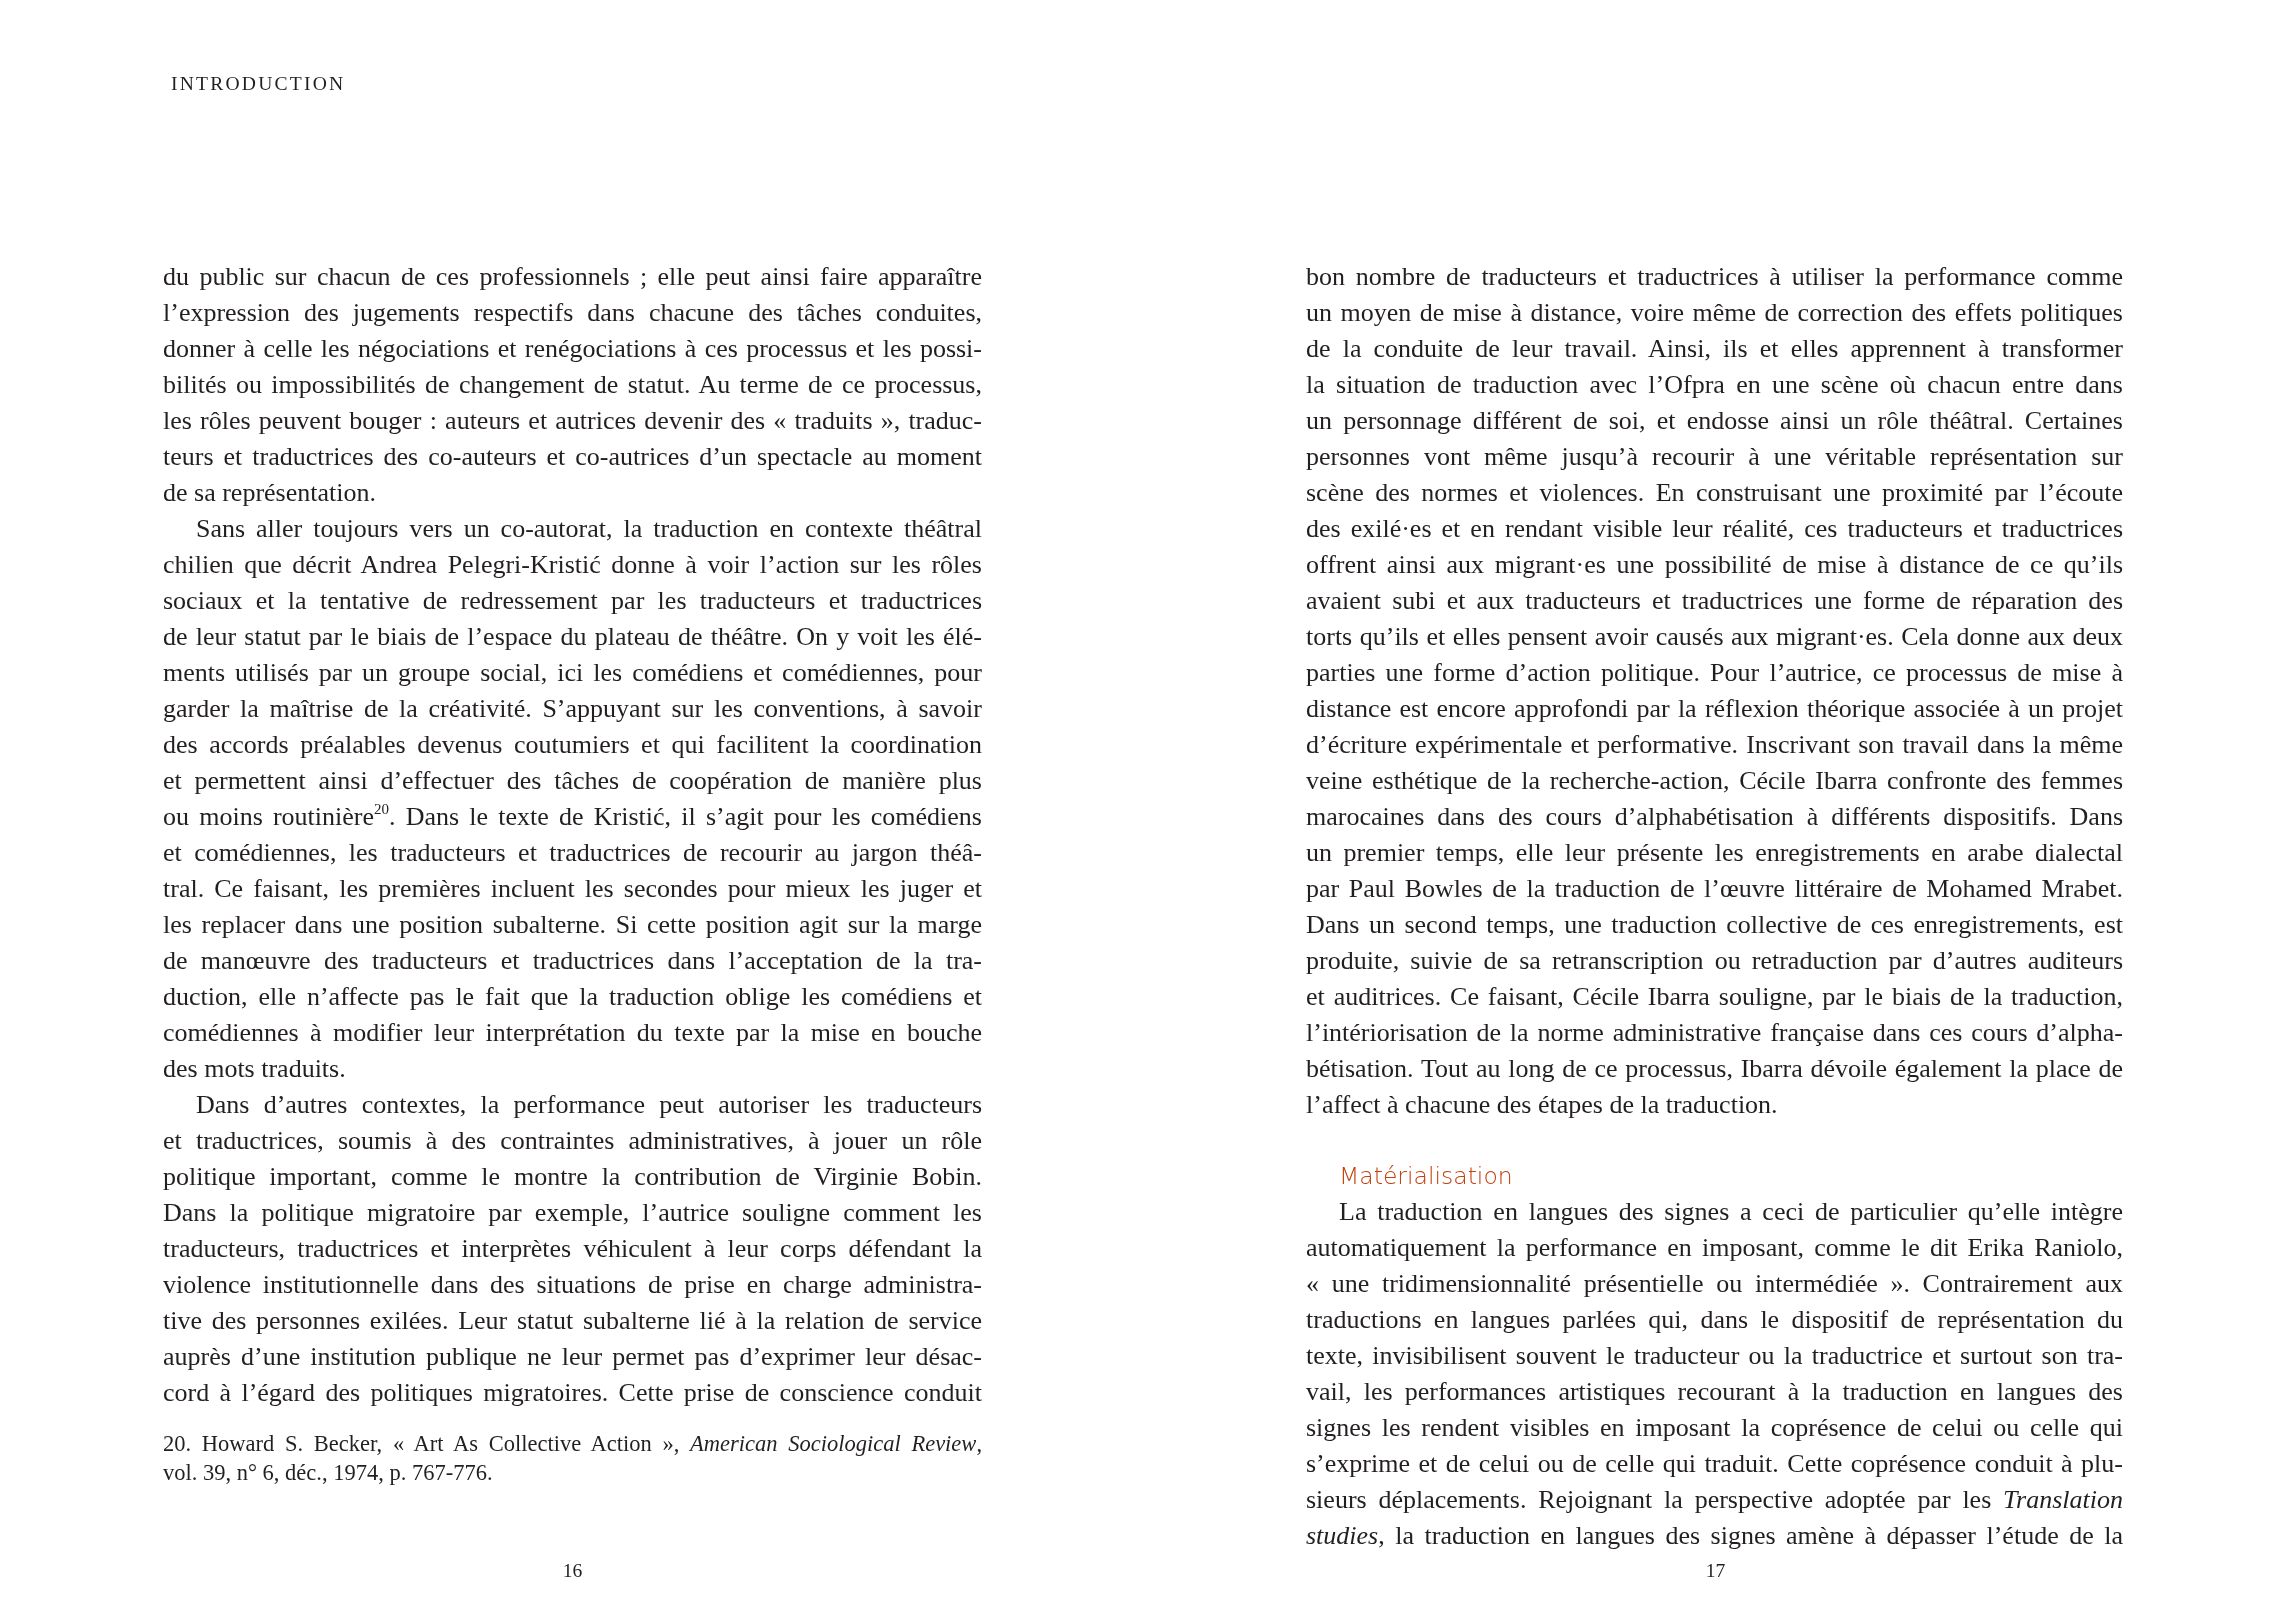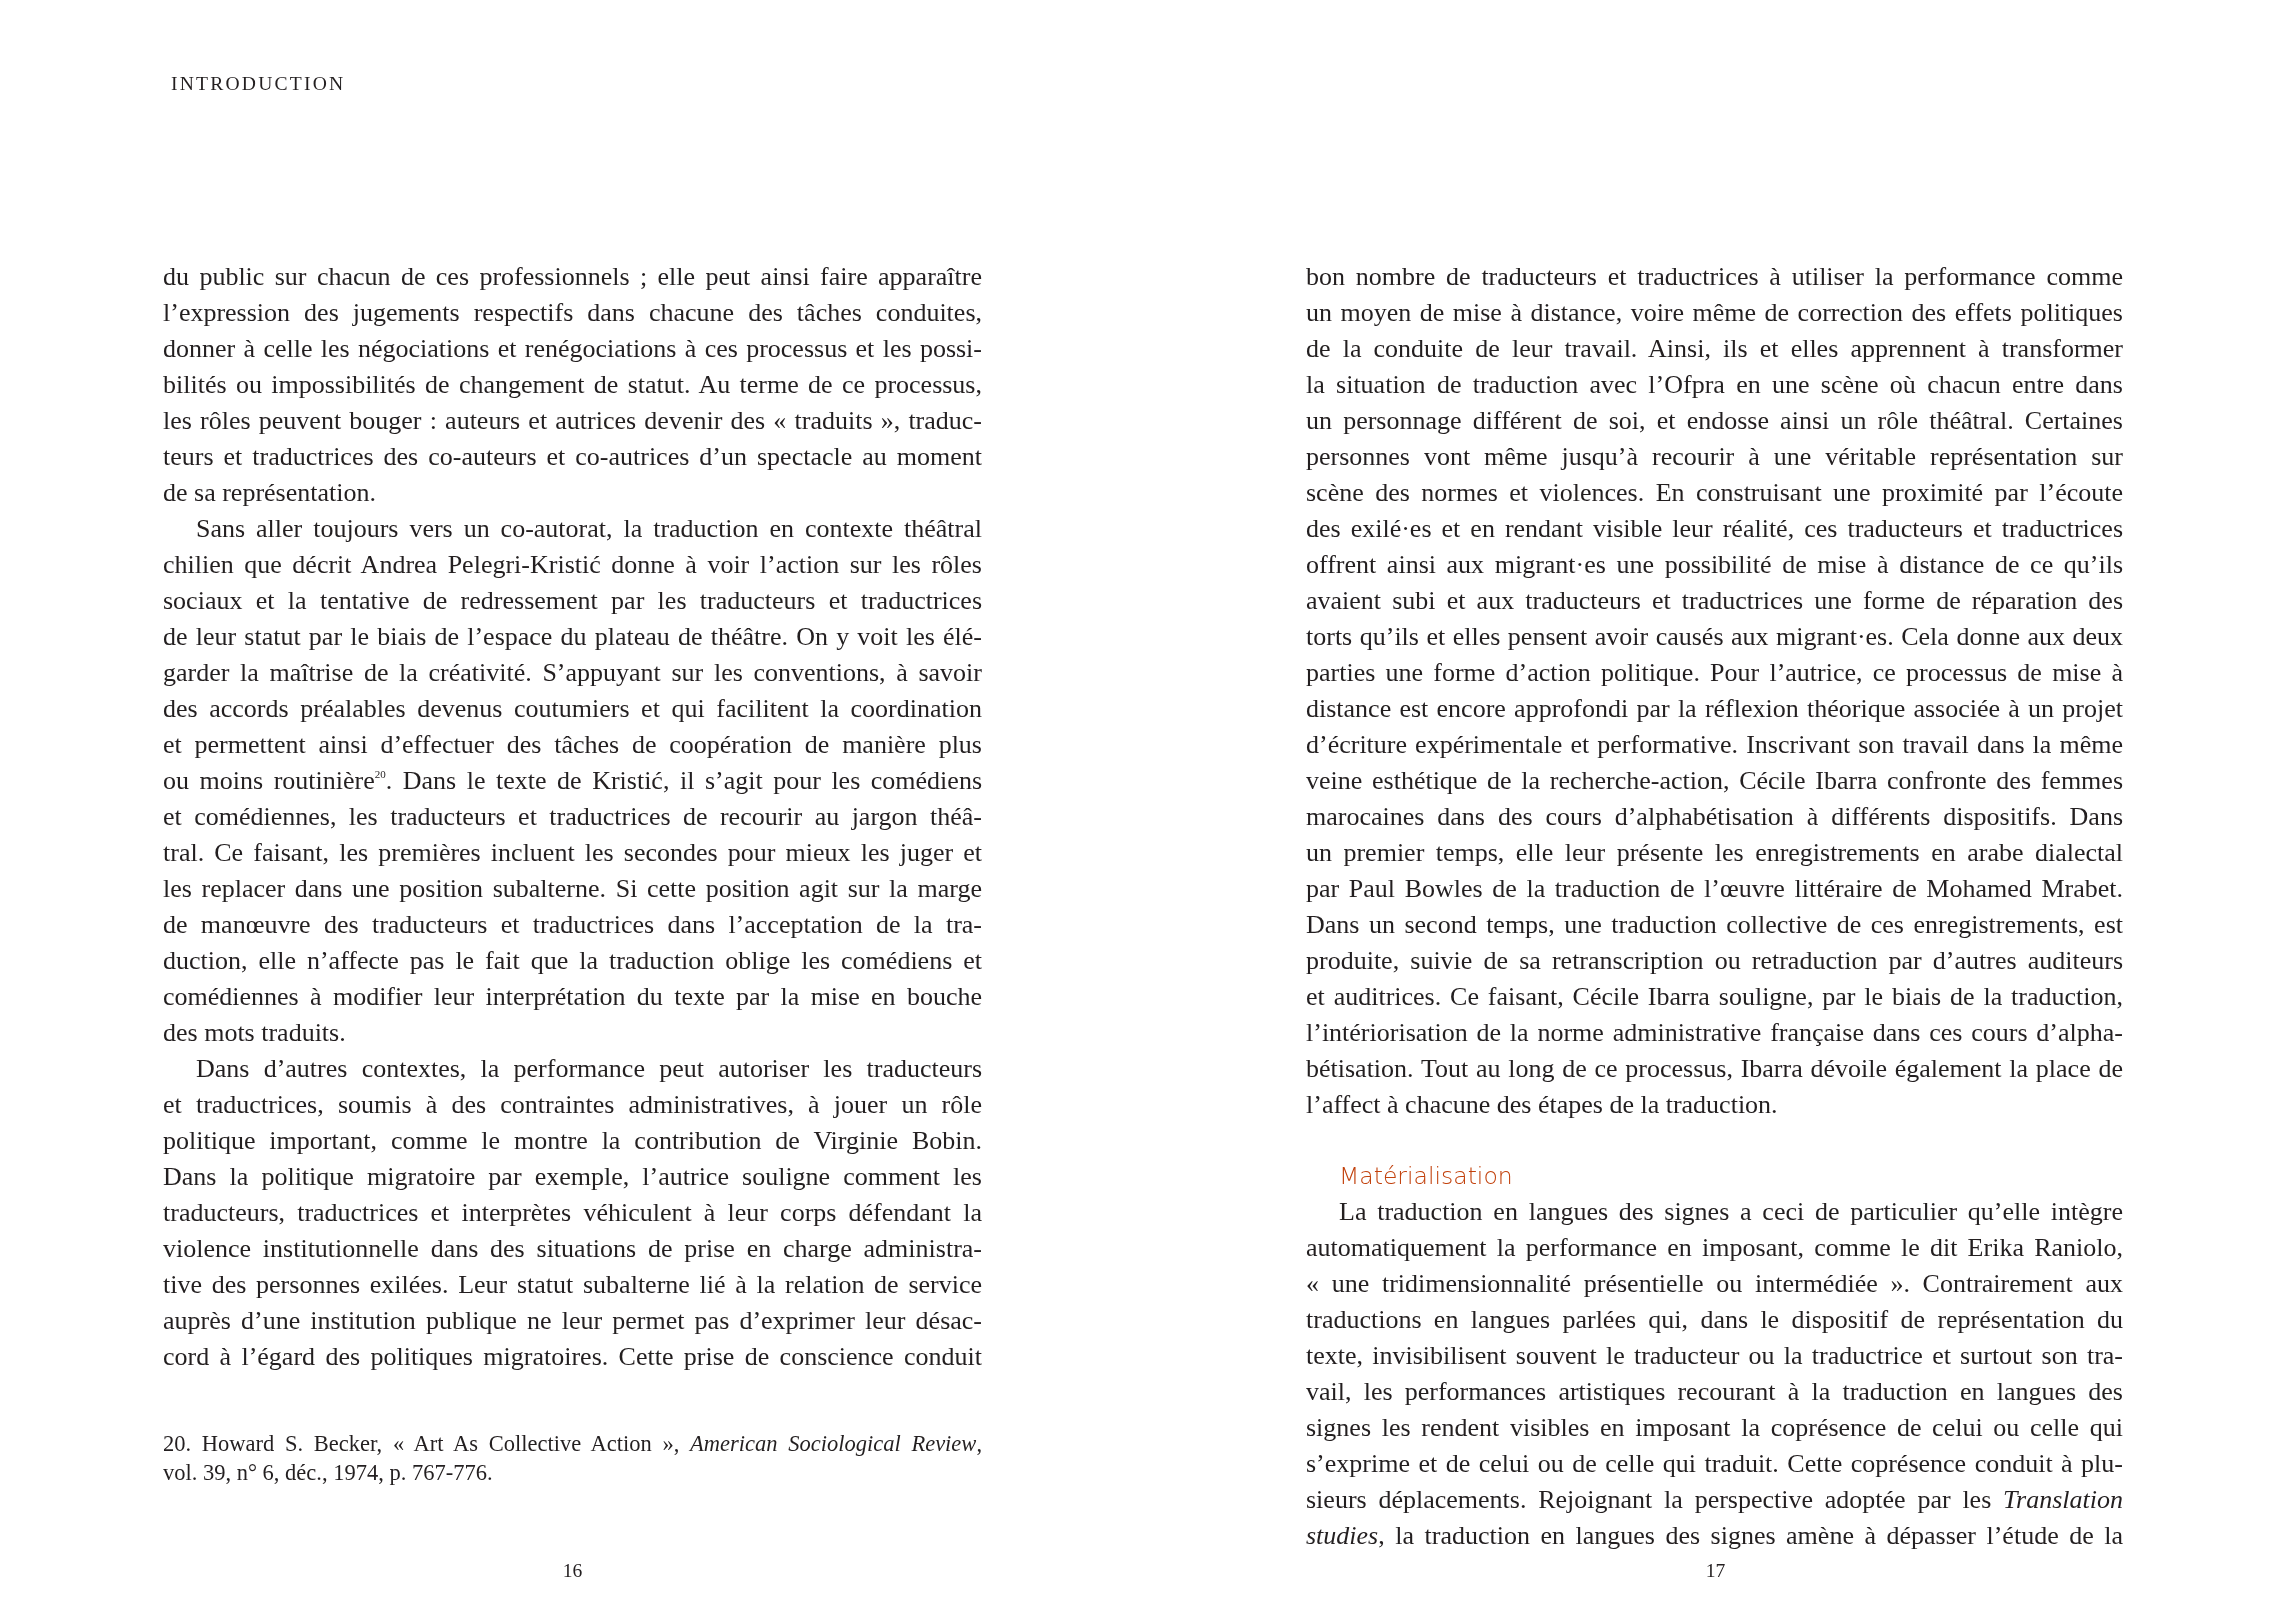--- a/index.html
+++ b/index.html
@@ -44,21 +44,21 @@
     text-align-last: justify;
     overflow: hidden;
   }
   .line.last {
     text-align-last: left;
   }
   .line.indent {
     padding-left: 33px;
   }
   .line sup {
-    font-size: 11px;
+    font-size: 15px;
     line-height: 0;
     vertical-align: 10.8px;
   }
   .section-gap { height: 35px; }
   .subhead {
     display: block;
     height: 36px;
     line-height: 36px;
     padding-left: 33px;
     font-family: "DejaVu Sans", "Liberation Sans", sans-serif;
@@ -103,20 +103,21 @@
     <span class="line"><span>l’expression des jugements respectifs dans chacune des tâches conduites,</span></span>
     <span class="line"><span>donner à celle les négociations et renégociations à ces processus et les possi-</span></span>
     <span class="line"><span>bilités ou impossibilités de changement de statut. Au terme de ce processus,</span></span>
     <span class="line"><span>les rôles peuvent bouger : auteurs et autrices devenir des « traduits », traduc-</span></span>
     <span class="line"><span>teurs et traductrices des co-auteurs et co-autrices d’un spectacle au moment</span></span>
     <span class="line last"><span>de sa représentation.</span></span>
     <span class="line indent"><span>Sans aller toujours vers un co-autorat, la traduction en contexte théâtral</span></span>
     <span class="line"><span>chilien que décrit Andrea Pelegri-Kristić donne à voir l’action sur les rôles</span></span>
     <span class="line"><span>sociaux et la tentative de redressement par les traducteurs et traductrices</span></span>
     <span class="line"><span>de leur statut par le biais de l’espace du plateau de théâtre. On y voit les élé-</span></span>
+    <span class="line"><span>ments utilisés par un groupe social, ici les comédiens et comédiennes, pour</span></span>
     <span class="line"><span>garder la maîtrise de la créativité. S’appuyant sur les conventions, à savoir</span></span>
     <span class="line"><span>des accords préalables devenus coutumiers et qui facilitent la coordination</span></span>
     <span class="line"><span>et permettent ainsi d’effectuer des tâches de coopération de manière plus</span></span>
     <span class="line"><span>ou moins routinière</span><sup>20</sup><span>. Dans le texte de Kristić, il s’agit pour les comédiens</span></span>
     <span class="line"><span>et comédiennes, les traducteurs et traductrices de recourir au jargon théâ-</span></span>
     <span class="line"><span>tral. Ce faisant, les premières incluent les secondes pour mieux les juger et</span></span>
     <span class="line"><span>les replacer dans une position subalterne. Si cette position agit sur la marge</span></span>
     <span class="line"><span>de manœuvre des traducteurs et traductrices dans l’acceptation de la tra-</span></span>
     <span class="line"><span>duction, elle n’affecte pas le fait que la traduction oblige les comédiens et</span></span>
     <span class="line"><span>comédiennes à modifier leur interprétation du texte par la mise en bouche</span></span>

